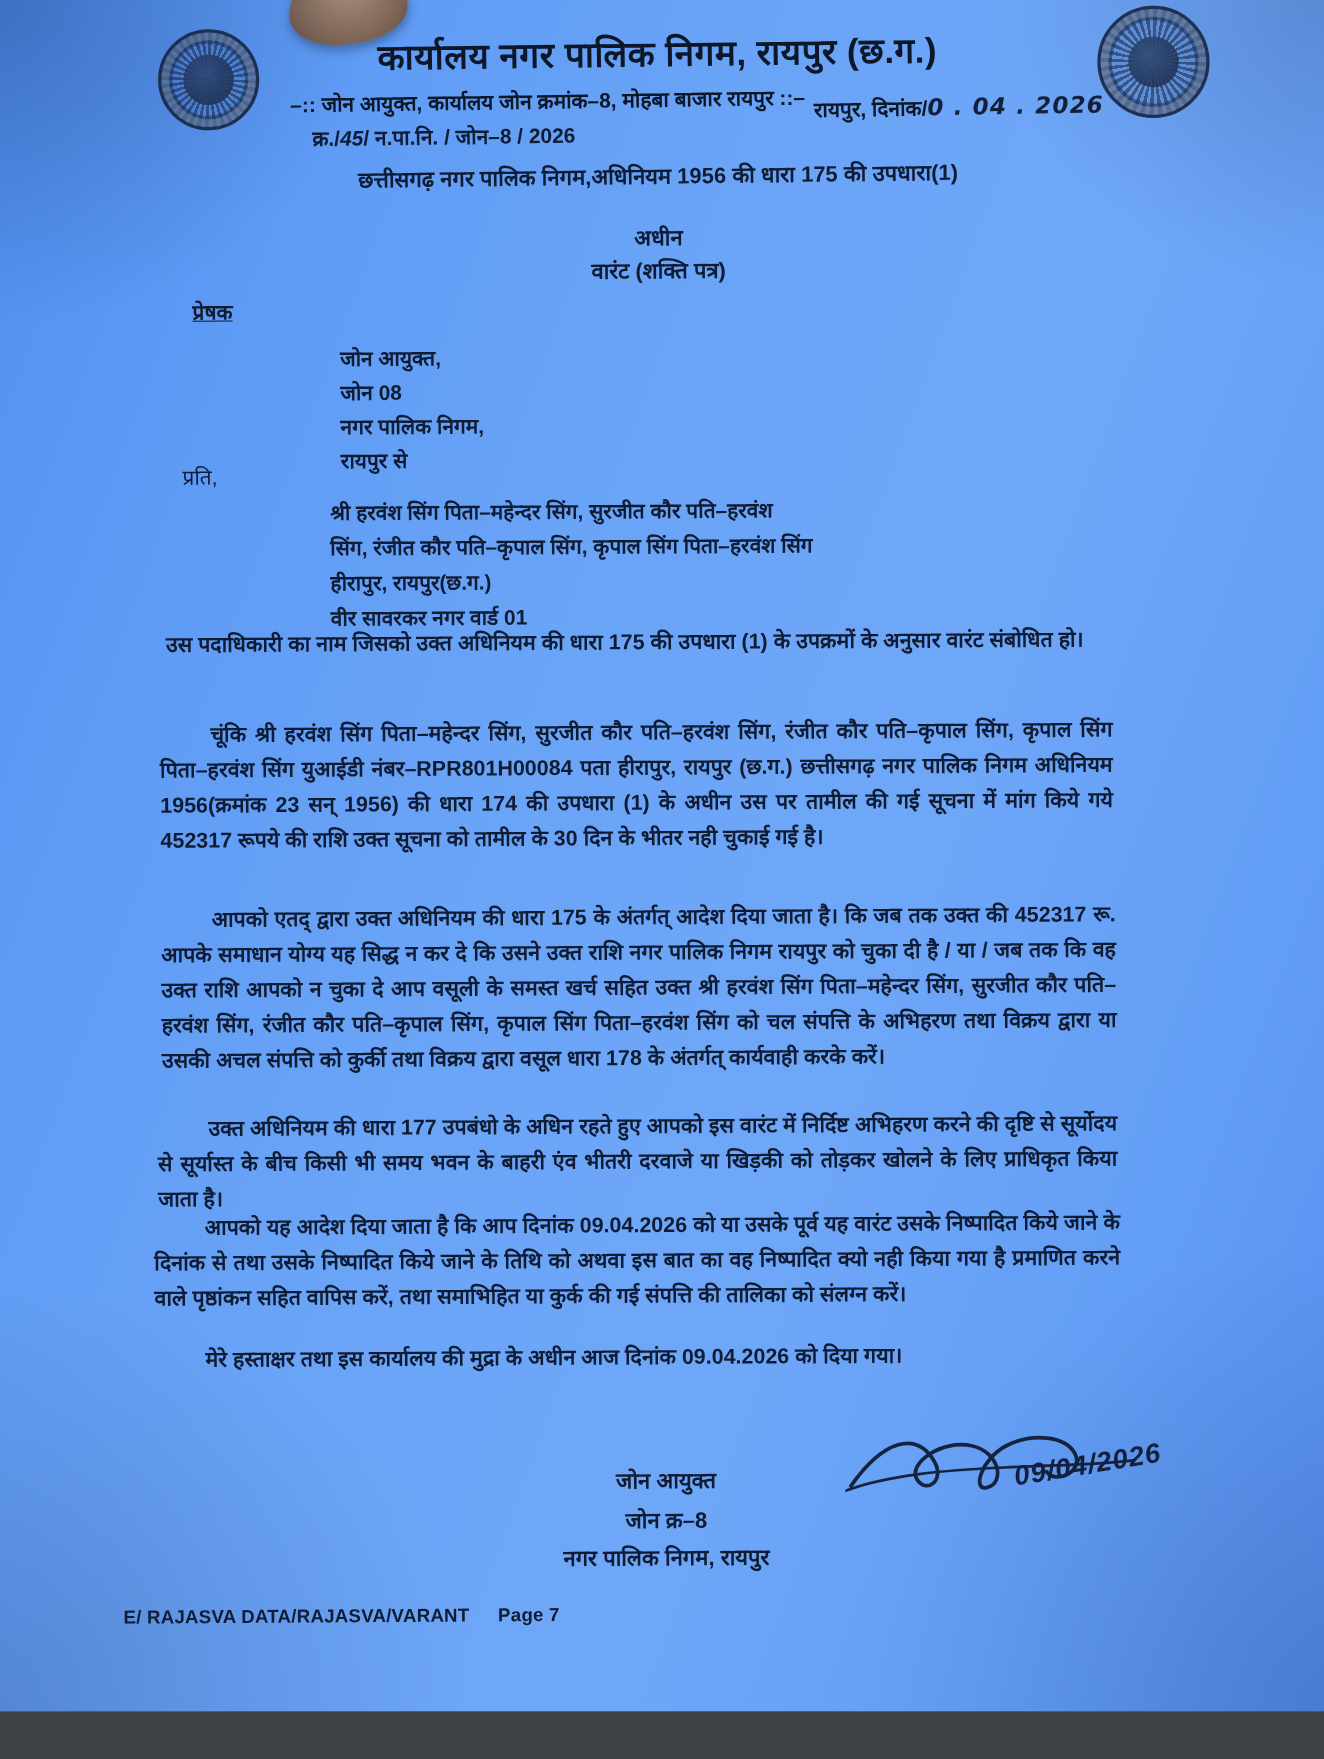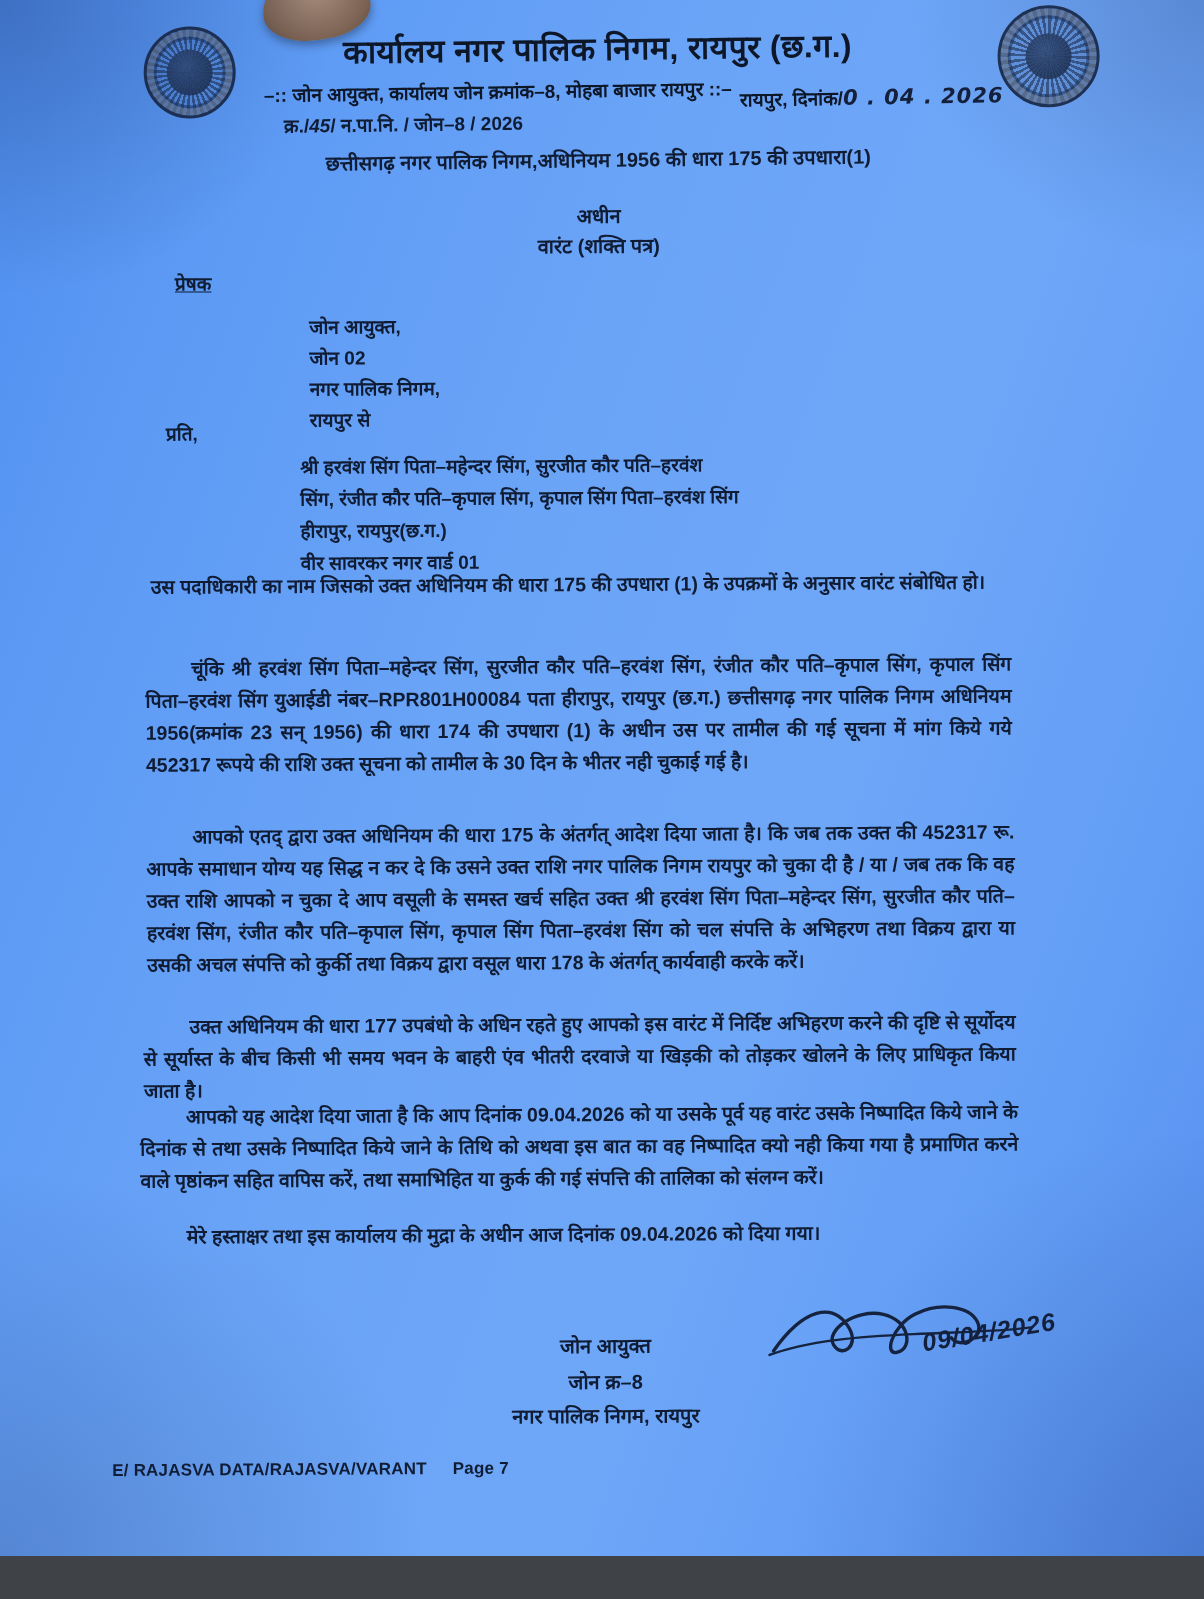--- a/index.html
+++ b/index.html
@@ -149,21 +149,21 @@
     position: absolute;
     left: 0; right: 0;
     text-align: center;
     font-size: 20px;
     font-weight: 600;
   }
   .adheen { top: 202px; }
   .warrant-title { top: 232px; }
 
   .label-presak { position: absolute; left: 178px; top: 268px; font-size: 19px; font-weight: 600; text-decoration: underline; }
-  .label-prati  { position: absolute; left: 168px; top: 418px; font-size: 19px; font-weight: 700; }
+  .label-prati  { position: absolute; left: 168px; top: 418px; font-size: 19px; font-weight: 400; }
 
   .from-block {
     position: absolute;
     left: 312px; top: 310px;
     font-size: 19px;
     font-weight: 600;
     line-height: 31px;
   }
   .to-block {
     position: absolute;
@@ -243,21 +243,21 @@
         <span>क्र./</span><span class="hand">45</span><span>/ न.पा.नि. / जोन–8 / 2026</span>
       </div>
 
       <div class="act-line">छत्तीसगढ़ नगर पालिक निगम,अधिनियम 1956 की धारा 175 की उपधारा(1)</div>
       <div class="center-word adheen">अधीन</div>
       <div class="center-word warrant-title">वारंट (शक्ति पत्र)</div>
 
       <div class="label-presak">प्रेषक</div>
       <div class="from-block">
         <div>जोन आयुक्त,</div>
-        <div>जोन 02</div>
+        <div>जोन 08</div>
         <div>नगर पालिक निगम,</div>
         <div>रायपुर से</div>
       </div>
 
       <div class="label-prati">प्रति,</div>
       <div class="to-block">
         <div>श्री हरवंश सिंग पिता–महेन्दर सिंग, सुरजीत कौर पति–हरवंश</div>
         <div>सिंग, रंजीत कौर पति–कृपाल सिंग, कृपाल सिंग पिता–हरवंश सिंग</div>
         <div>हीरापुर, रायपुर(छ.ग.)</div>
         <div>वीर सावरकर नगर वार्ड 01</div>

